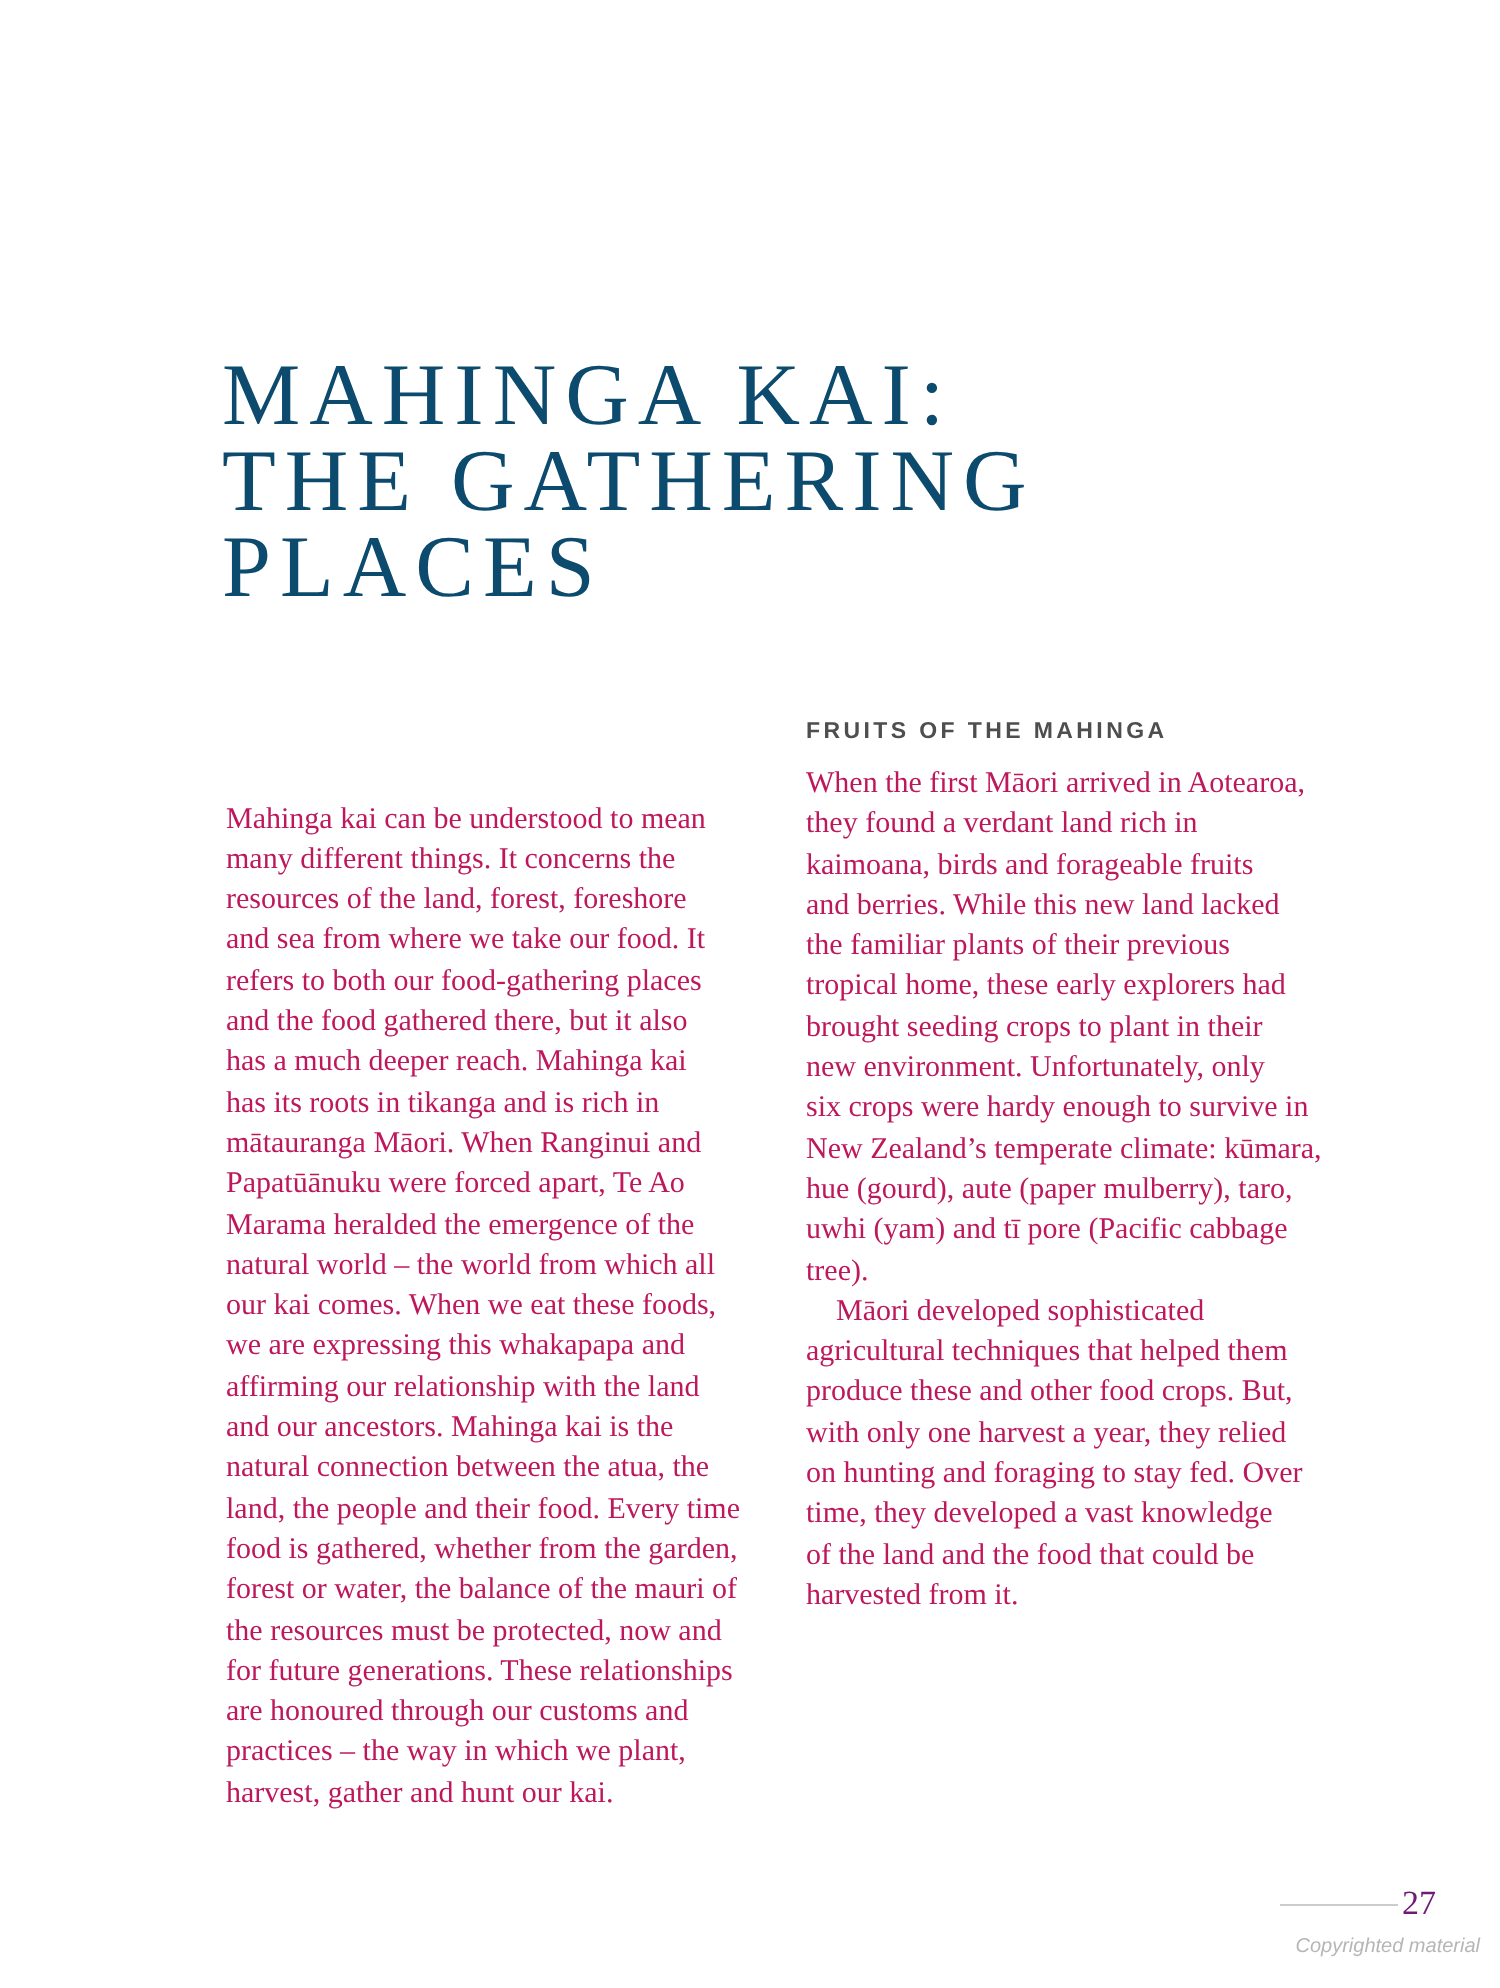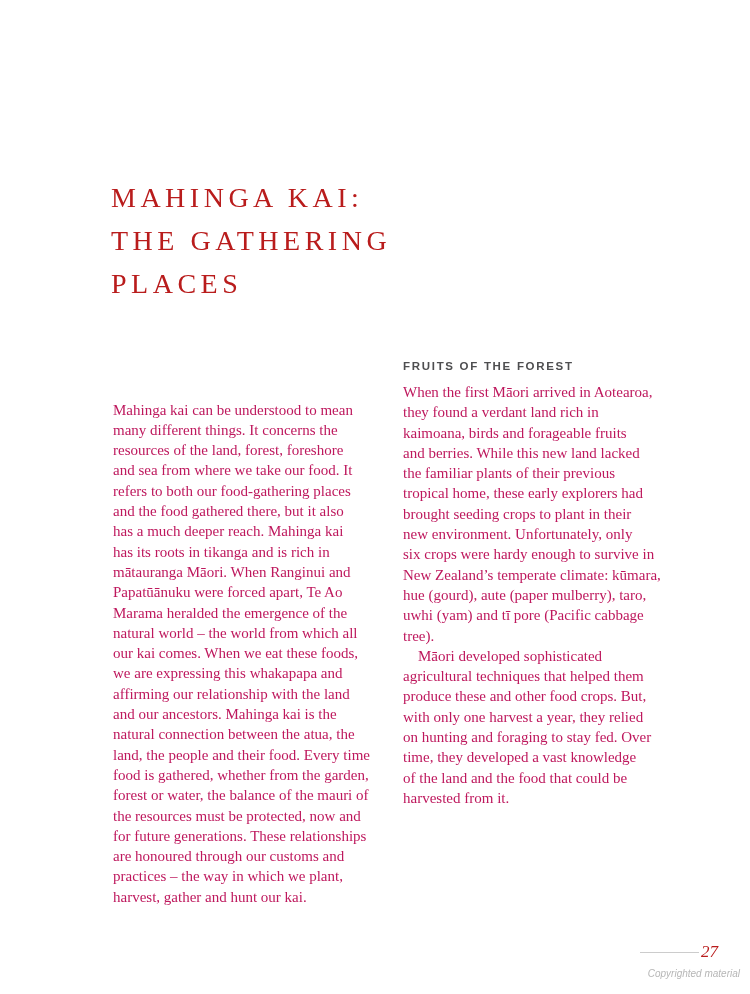--- a/index.html
+++ b/index.html
@@ -19,24 +19,24 @@
     inset: 0;
     background: #ffffff;
   }
   .book-title {
     position: absolute;
     left: 111px;
     top: 176px;
     margin: 0;
     font-family: "Liberation Serif", serif;
     font-weight: 500;
-    font-size: 28px;
+    font-size: 44px;
     line-height: 43px;
     letter-spacing: 4.5px;
-    color: #b91c1c;
+    color: #0c4a6e;
     white-space: pre;
   }
   .column {
     position: absolute;
     font-size: 15px;
     line-height: 20.3px;
     color: #3d3d3f;
     white-space: pre;
   }
   .column-left {
@@ -86,22 +86,21 @@
     height: 1px;
     background: #cccccc;
   }
   .page-number {
     position: absolute;
     left: 701px;
     top: 941px;
     font-family: "Liberation Serif", serif;
     font-size: 17px;
     line-height: 21px;
-    color: #b91c1c;
-    font-style: italic;
+    color: #701a75;
   }
   .copyright-note {
     position: absolute;
     right: 10px;
     top: 967px;
     font-family: "Liberation Sans", sans-serif;
     font-size: 10px;
     line-height: 13px;
     color: #b6b6b6;
     font-style: italic;
@@ -138,21 +137,21 @@
 food is gathered, whether from the garden,
 forest or water, the balance of the mauri of
 the resources must be protected, now and
 for future generations. These relationships
 are honoured through our customs and
 practices – the way in which we plant,
 harvest, gather and hunt our kai.</p>
   </div>
 
   <div class="column column-right">
-    <h3 class="subheading">FRUITS OF THE FOREST</h3>
+    <h3 class="subheading">FRUITS OF THE MAHINGA</h3>
     <p class="body-par">When the first Māori arrived in Aotearoa,
 they found a verdant land rich in
 kaimoana, birds and forageable fruits
 and berries. While this new land lacked
 the familiar plants of their previous
 tropical home, these early explorers had
 brought seeding crops to plant in their
 new environment. Unfortunately, only
 six crops were hardy enough to survive in
 New Zealand’s temperate climate: kūmara,

